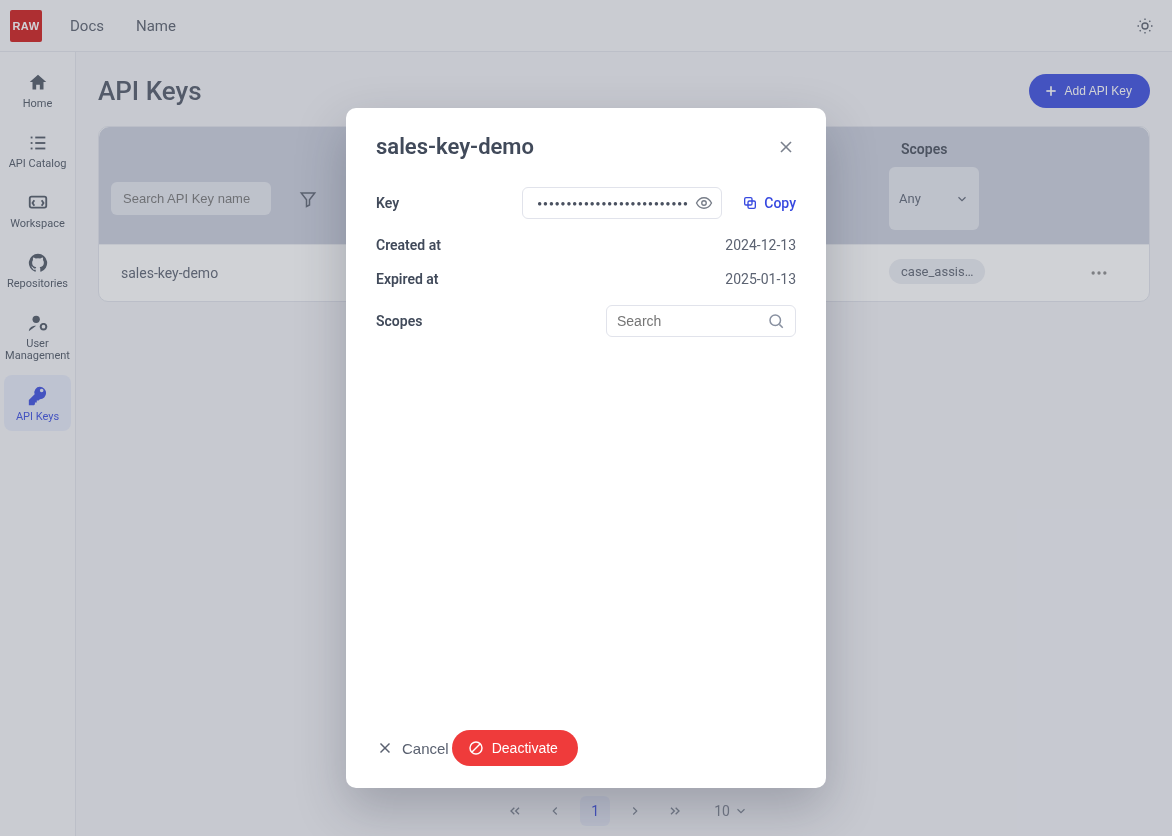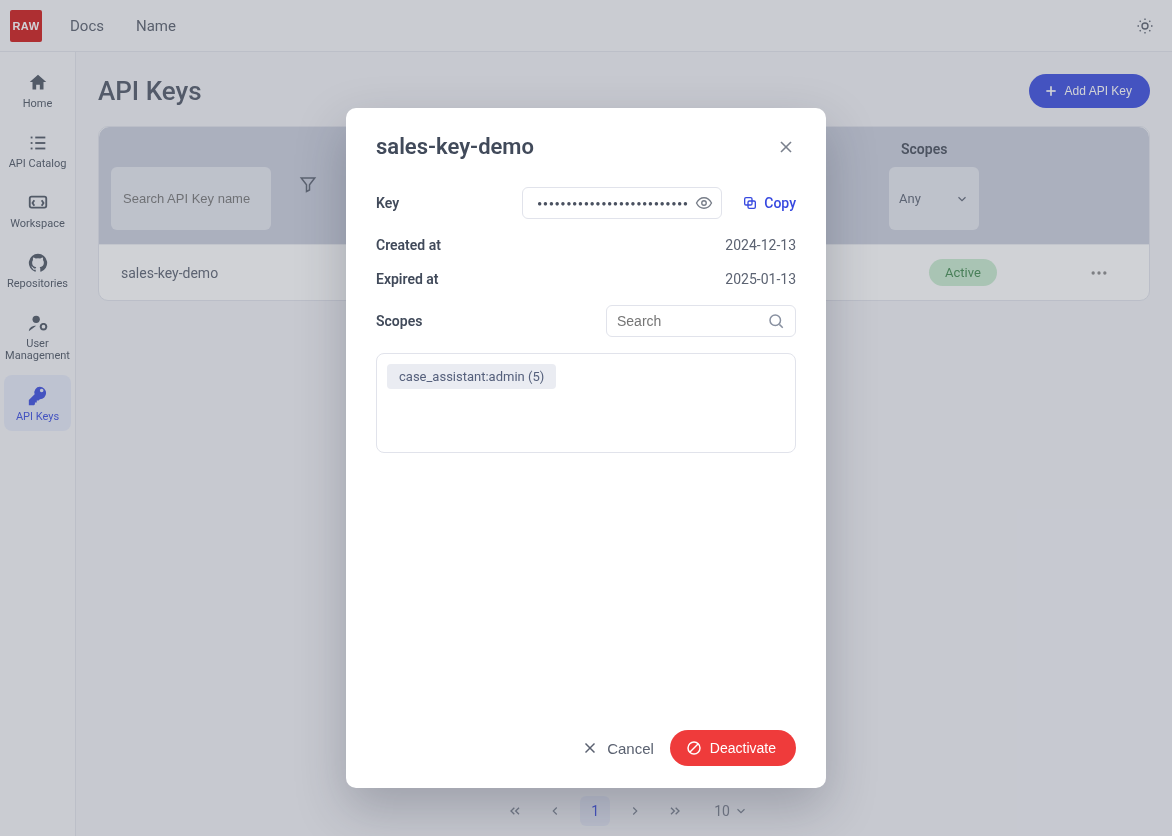--- a/index.html
+++ b/index.html
@@ -114,21 +114,21 @@
   .th-gap { flex: 1; }
   .th-status { width: 160px; }
   .th-scopes { width: 200px; }
   .th-act { width: 60px; }
   .filter-row {
     display: flex;
     background: #cbcfdd;
     padding: 0 0 14px 0;
     border-radius: 0 0 0 0;
   }
-  .filter-name { width: 300px; padding-left: 12px; display:flex; gap:20px; }
+  .filter-name { width: 300px; padding-left: 12px; display:flex; gap:20px; align-items:center;}
   .search-box {
     background: #e6e8f0;
     border: none;
     border-radius: 6px;
     padding: 9px 12px;
     font-size: 13px;
     width: 160px;
     color: #6a7080;
   }
   .filter-btn {
@@ -285,21 +285,21 @@
   .scope-tag {
     background: #eaecf2;
     color: #55607c;
     padding: 5px 12px;
     border-radius: 4px;
     font-size: 13px;
     display: inline-block;
   }
   .modal-foot {
     margin-top: auto;
-    display: flex; justify-content: flex-end; align-items: center; gap: 16px;
+    display: flex; align-items: center; gap: 3px;
   }
   .cancel-btn {
     background: none; border: none;
     display: flex; align-items: center; gap: 8px;
     color: #5a6170; font-size: 15px; cursor: pointer;
   }
   .deact-btn {
     background: #ef3b3b;
     color: #fff;
     border: none;
@@ -437,20 +437,21 @@
               </svg>
             </span>
         </div>
       </div>
       <div class="th-act"></div>
     </div>
     <div class="trow">
       <div class="c-name">sales-key-demo</div>
       <div class="c-gap"></div>
       <div class="c-status"><span class="badge-active">Active</span></div>
+      <div class="c-scopes"><span class="chip">case_assis…</span></div>
       <div class="c-act">
         <svg width="20" height="20" viewBox="0 0 24 24" fill="currentColor">
             <circle cx="5" cy="12" r="2"></circle>
             <circle cx="12" cy="12" r="2"></circle>
             <circle cx="19" cy="12" r="2"></circle>
           </svg>
       </div>
     </div>
   </div>
 </div>
@@ -539,23 +540,20 @@
       <input placeholder="Search" style="">
       <span>
           <svg width="18" height="18" viewBox="0 0 24 24" fill="none" stroke="currentColor" stroke-width="2">
             <circle cx="11" cy="11" r="7"></circle>
             <line x1="21" y1="21" x2="16.5" y2="16.5"></line>
           </svg>
         </span>
     </div>
   </div>
 
-  <div class="scope-box">
-    <span class="scope-tag">case_assistant:admin (5)</span>
-  </div>
 
   <div class="modal-foot">
     <button class="cancel-btn">
       <span>
           <svg width="18" height="18" viewBox="0 0 24 24" fill="none" stroke="currentColor" stroke-width="2">
             <line x1="6" y1="6" x2="18" y2="18"></line>
             <line x1="6" y1="18" x2="18" y2="6"></line>
           </svg>
         </span>
       <span>Cancel</span>

